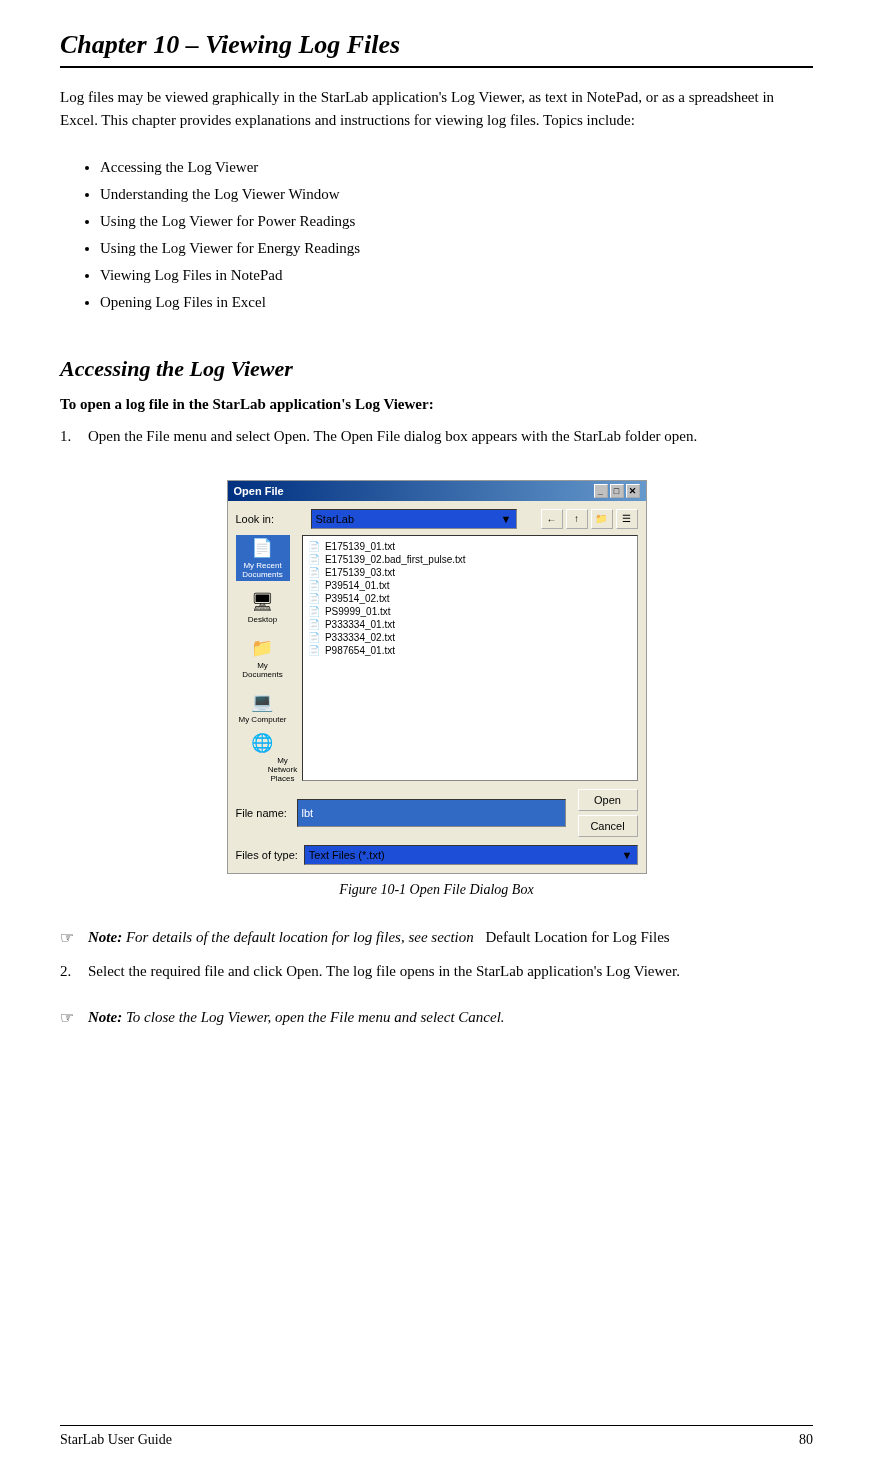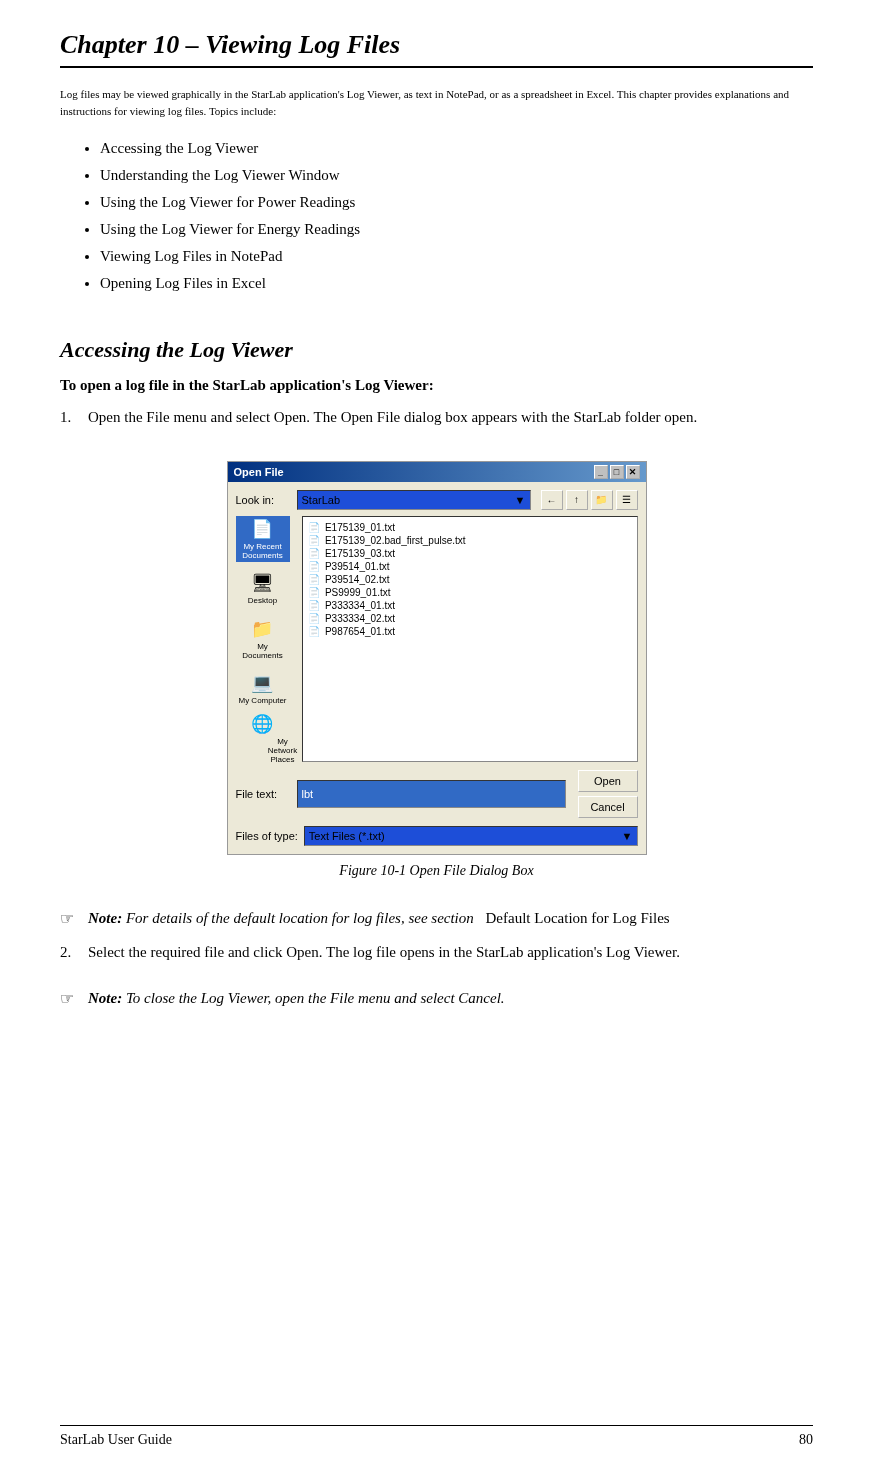--- a/index.html
+++ b/index.html
@@ -23,23 +23,23 @@
     .chapter-title {
       font-size: 26px;
       font-weight: bold;
       font-style: italic;
       border-bottom: 2px solid #000;
       padding-bottom: 6px;
       margin-bottom: 18px;
     }
 
     .intro-text {
-      font-size: 11px;
+      font-size: 15px;
       line-height: 1.5;
-      margin-bottom: 16px;
+      margin-bottom: 23px;
     }
 
     .bullet-list {
       margin-left: 40px;
       margin-bottom: 20px;
       line-height: 1.8;
     }
 
     .bullet-list li {
       list-style: disc;
@@ -121,21 +121,21 @@
 
     .dialog-body {
       padding: 8px;
       background: #ece9d8;
     }
 
     .dialog-row {
       display: flex;
       align-items: center;
       margin-bottom: 6px;
-      gap: 6px;
+      gap: 20px;
     }
 
     .dialog-label {
       font-size: 11px;
       min-width: 55px;
     }
 
     .dialog-combo {
       flex: 1;
       height: 20px;
@@ -421,21 +421,21 @@
               </div>
               <div class="file-item">
                 <span class="file-icon">📄</span>
                 <span>P987654_01.txt</span>
               </div>
             </div>
         </div>
 
         <div style="margin-top:8px;">
           <div class="dialog-bottom">
-            <span class="dialog-bottom-label">File text:</span>
+            <span class="dialog-bottom-label">File name:</span>
             <div class="dialog-input dialog-input-selected">
               <span>lbt</span>
             </div>
             <div class="dialog-btn-group">
               <div class="dialog-btn">Open</div>
               <div class="dialog-btn">Cancel</div>
             </div>
           </div>
           <div class="dialog-bottom">
             <span class="dialog-bottom-label">Files of type:</span>

